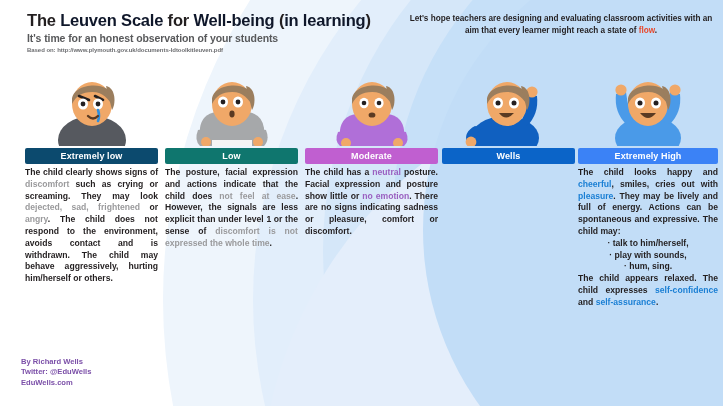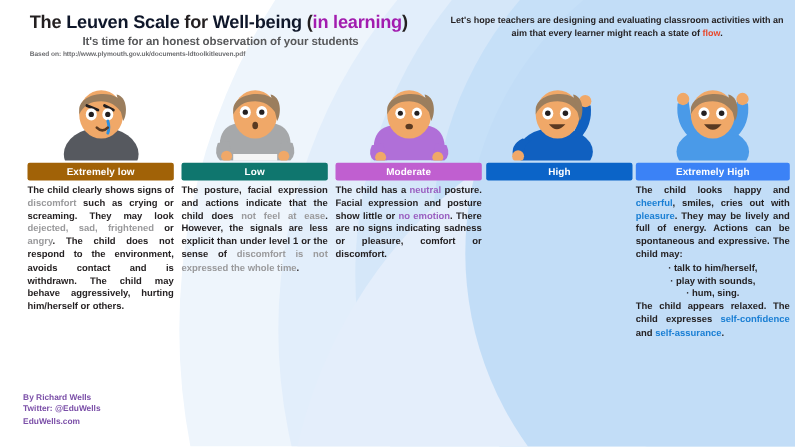--- a/index.html
+++ b/index.html
@@ -17,22 +17,22 @@
   }
 
   
   .bg-layer { position: absolute; inset: 0; overflow: hidden; pointer-events: none; }
 
   
   .header { position: absolute; left: 27px; top: 10px; width: 380px; }
   .title { font-size: 16.5px; font-weight: bold; line-height: 20px; white-space: nowrap; letter-spacing: -0.2px; }
   .title .t-dark { color: #231f20; }
   .title .t-blue { color: #0f172a; }
-  .title .t-purple { color: #a21caf; }
-  .subtitle { font-size: 10.5px; font-weight: bold; color: #58595b; margin-top: 2px; letter-spacing: -0.1px; margin-left: 48px; }
+  .title .t-purple { color: #0f172a; }
+  .subtitle { font-size: 10.5px; font-weight: bold; color: #58595b; margin-top: 2px; letter-spacing: -0.1px; }
   .based { font-size: 6px; font-weight: bold; color: #6d6e71; margin-top: 3px; letter-spacing: -0.05px; }
 
   .blurb {
     position: absolute; left: 408px; top: 13px; width: 306px;
     font-size: 8.2px; font-weight: bold; color: #231f20;
     line-height: 11.5px; text-align: center;
   }
   .blurb .flow { color: #e8482c; }
 
   
@@ -109,21 +109,21 @@
       <path d="M33,26 L43,30" stroke="#231f20" stroke-width="2.6" stroke-linecap="round"></path>
       <path d="M57,30 L49,26" stroke="#231f20" stroke-width="2.6" stroke-linecap="round"></path>
       <ellipse cx="37" cy="34" rx="5" ry="5.6" fill="#fff"></ellipse>
             <circle cx="37" cy="34" r="2.4" fill="#231f20"></circle>
       <ellipse cx="52" cy="34" rx="5" ry="5.6" fill="#fff"></ellipse>
             <circle cx="52" cy="34" r="2.4" fill="#231f20"></circle>
       <path d="M52,40 q2,6 0,11" stroke="#2d8fe0" stroke-width="2.6" fill="none" stroke-linecap="round"></path>
       <path d="M42,46 q5,5 10,0" stroke="#5a3a22" stroke-width="2.4" fill="none" stroke-linecap="round"></path>
     </svg>
         </div>
-        <div class="bar" style="background:#a16207">
+        <div class="bar" style="background:#0c4a6e">
              <span>Extremely low</span>
            </div>
         <div class="body-text"><span class="">The child clearly shows signs of </span><span class="hl-grey">discomfort</span><span class=""> such as crying or screaming. They may look </span><span class="hl-grey">dejected, sad, frightened</span><span class=""> or </span><span class="hl-grey">angry</span><span class="">. The child does not respond to the environment, avoids contact and is withdrawn. The child may behave aggressively, hurting him/herself or others.</span></div>
       </div>
       <div class="col" style="left: 165px; width: 133px;">
         <div class="figure">
           <svg width="92" height="76" viewBox="0 0 92 76">
       <path d="M14,76 L14,58 Q16,44 30,42 L62,42 Q76,44 78,58 L78,76 Z" fill="#a6a8aa"></path>
       <path d="M12,60 Q8,70 14,76 L26,76 L22,58 Z" fill="#a6a8aa"></path>
       <path d="M80,60 Q84,70 78,76 L66,76 L70,58 Z" fill="#a6a8aa"></path>
@@ -183,21 +183,21 @@
     <path d="M26,30 C26,12 66,10 66,28 L66,34 C62,30 58,22 46,22 C36,22 30,26 26,34 Z" fill="#9b7e5e"></path>
     <path d="M60,16 C70,18 70,34 66,40 L62,24 Z" fill="#9b7e5e"></path>
       <ellipse cx="37" cy="33" rx="5" ry="5.6" fill="#fff"></ellipse>
             <circle cx="37" cy="33" r="2.5" fill="#231f20"></circle>
       <ellipse cx="53" cy="33" rx="5" ry="5.6" fill="#fff"></ellipse>
             <circle cx="53" cy="33" r="2.5" fill="#231f20"></circle>
       <path d="M38,43 q7,9 15,0 z" fill="#5a3a22"></path>
     </svg>
         </div>
         <div class="bar" style="background:#0b64c8">
-             <span>High</span>
+             <span>Wells</span>
            </div>
       </div>
       <div class="col" style="left: 578px; width: 140px;">
         <div class="figure">
           <svg width="96" height="76" viewBox="0 0 96 76">
     <ellipse cx="48" cy="68" rx="33" ry="22" fill="#4a9ae8"></ellipse>
     <path d="M26,54 Q14,42 16,24 L26,22 Q28,42 36,52 Z" fill="#4a9ae8"></path>
     <circle cx="21" cy="20" r="5.6" fill="#f0a868"></circle>
     <path d="M70,54 Q82,42 80,24 L70,22 Q68,42 60,52 Z" fill="#4a9ae8"></path>
     <circle cx="75" cy="20" r="5.6" fill="#f0a868"></circle>

